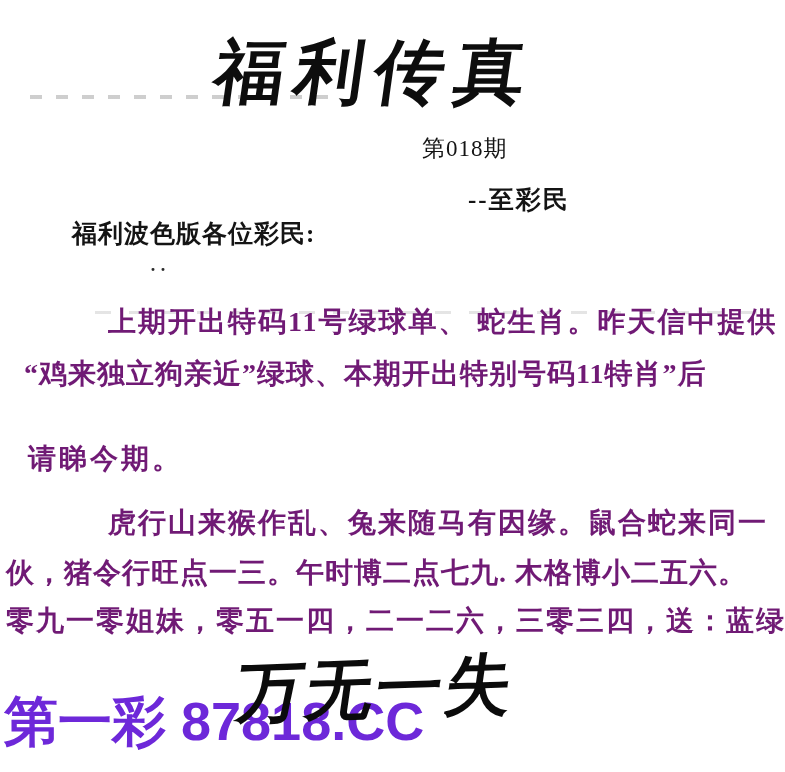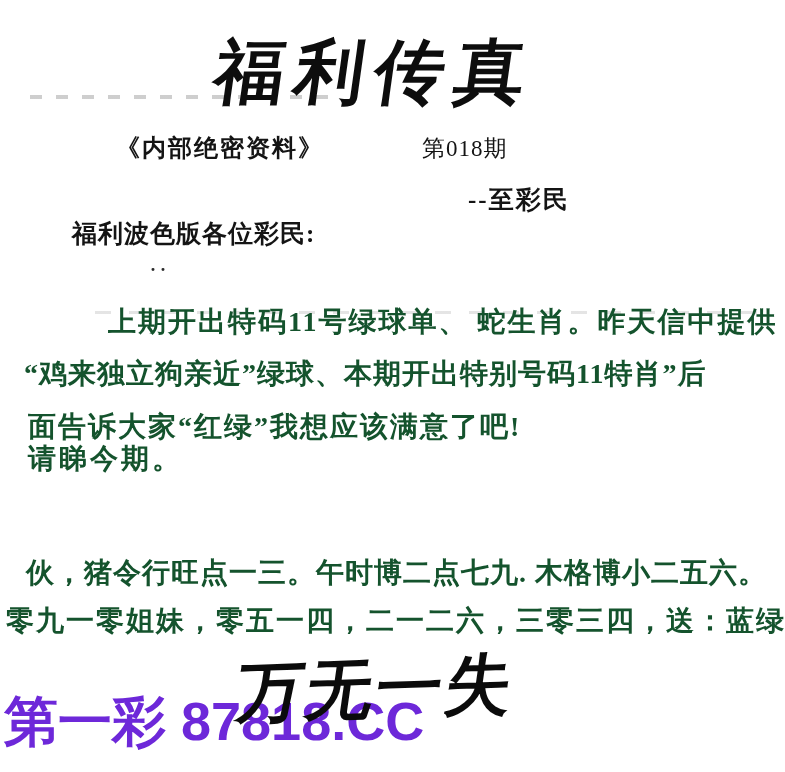--- a/index.html
+++ b/index.html
@@ -49,28 +49,28 @@
     color: #2a2a2a;
   }
   .greeting {
     left: 182px; top: 262px;
     font-size: 31px; font-weight: 800; letter-spacing: 6px;
   }
   .body-line {
     font-size: 28px;
     font-weight: 700;
     letter-spacing: 2px;
-    color: #14532d;
+    color: #701a75;
   }
   .p1-l1 { left: 108px; top: 303px; }
   .p1-l2 { left: 24px;  top: 355px; letter-spacing: 1px; }
   .p1-l3 { left: 28px;  top: 408px; letter-spacing: 2px; }
   .p1-l4 { left: 28px;  top: 440px; letter-spacing: 3px; }
   .p2-l1 { left: 108px; top: 504px; }
-  .p2-l2 { left: 6px;   top: 554px; letter-spacing: 1px; margin-left: 20px; }
+  .p2-l2 { left: 6px;   top: 554px; letter-spacing: 1px; }
   .p2-l3 { left: 6px;   top: 602px; letter-spacing: 2px; }
 
   .slogan {
     left: 238px; top: 644px;
     font-size: 66px; font-weight: 800;
     letter-spacing: 3px;
     transform: skewX(-10deg) rotate(-2deg);
     color: #0b0b0b;
     z-index: 2;
   }
@@ -102,36 +102,35 @@
 </head>
 <body>
 
 <div class="page">
 
   <div class="abs noise noise-1"></div>
   <div class="abs noise noise-2"></div>
 
   <div class="abs title">福利传真</div>
 
-  <div class="abs classification">《内部绝密资料》</div>
 
   <div class="abs issue">第018期</div>
 
   <div class="abs salutation">福利波色版各位彩民:</div>
 
   <div class="abs attribution">--至彩民</div>
 
   <div class="abs greeting-marks">··</div>
 
 
   <div class="abs body-line p1-l1">上期开出特码11号绿球单、 蛇生肖。昨天信中提供</div>
   <div class="abs body-line p1-l2">“鸡来独立狗亲近”绿球、本期开出特别号码11特肖”后</div>
-  <div class="abs body-line p1-l3">面告诉大家“红绿”我想应该满意了吧!</div>
   <div class="abs body-line p1-l4">请睇今期。</div>
 
+  <div class="abs body-line p2-l1">虎行山来猴作乱、兔来随马有因缘。鼠合蛇来同一</div>
   <div class="abs body-line p2-l2">伙，猪令行旺点一三。午时博二点七九. 木格博小二五六。</div>
   <div class="abs body-line p2-l3">零九一零姐妹，零五一四，二一二六，三零三四，送：蓝绿</div>
 
   <div class="abs slogan">万无一失</div>
 
   <div class="abs watermark" style="color: #6d28d9;">第一彩 87818.CC</div>
 
 </div>
 
 </body></html>

